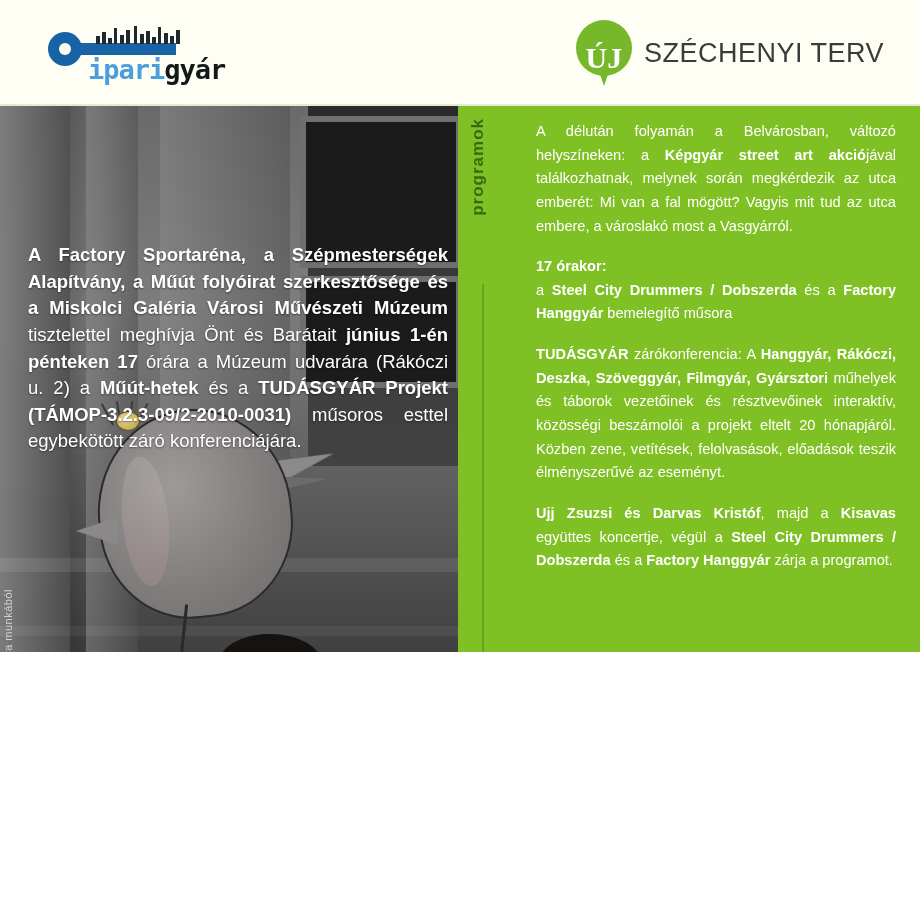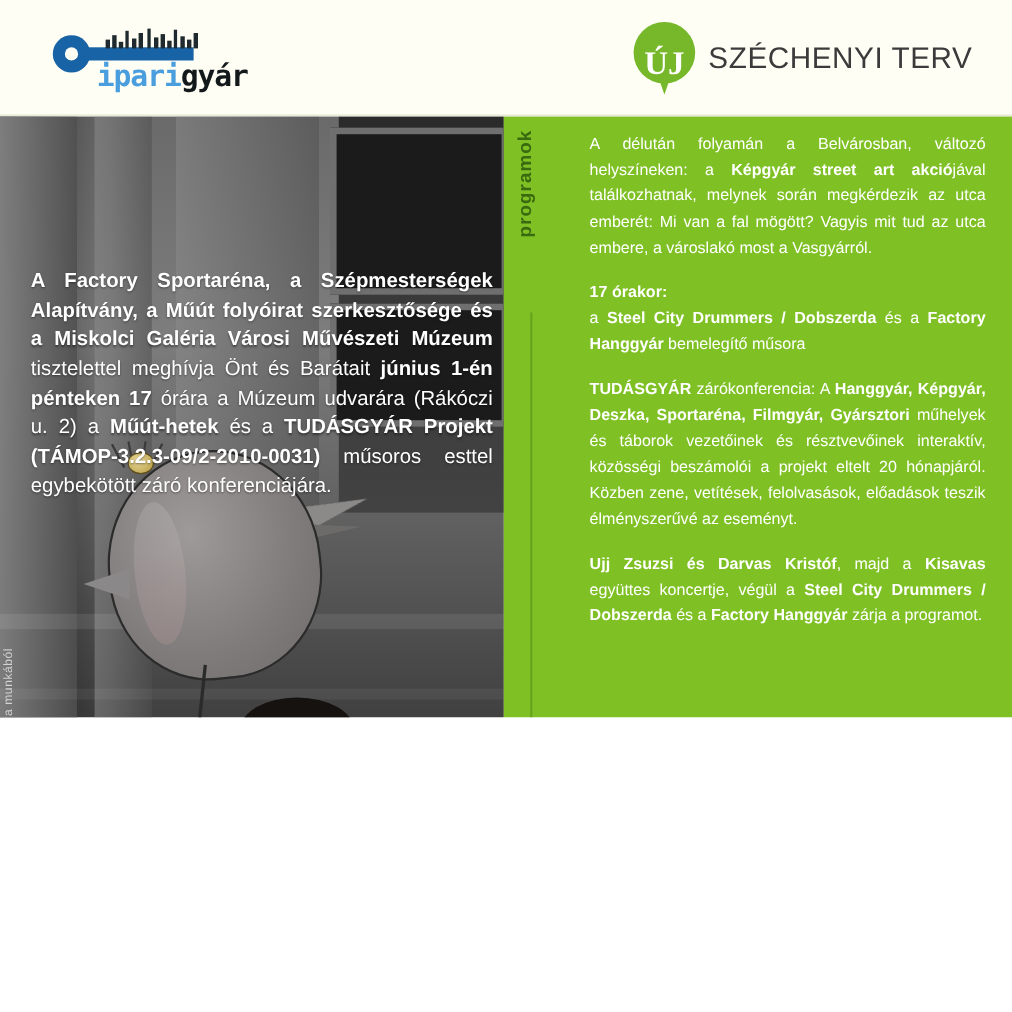--- a/index.html
+++ b/index.html
@@ -214,21 +214,21 @@
 
       <p>
         <span>A délután folyamán a Belvárosban, változó helyszíneken: a </span><b>Képgyár street art akció</b><span>jával találkozhatnak, melynek során megkérdezik az utca emberét: Mi van a fal mögött? Vagyis mit tud az utca embere, a városlakó most a Vasgyárról.</span>
       </p>
 
       <p>
         <b class="hdr">17 órakor:</b><span>a </span><b>Steel City Drummers / Dobszerda</b><span> és a </span><b>Factory Hanggyár</b><span> bemelegítő műsora</span>
       </p>
 
       <p>
-        <b>TUDÁSGYÁR</b><span> zárókonferencia: A </span><b>Hanggyár, Képgyár, Deszka, Sportaréna, Filmgyár, Gyársztori</b><span> műhelyek és táborok vezetőinek és résztvevőinek interaktív, közösségi beszámolói a projekt eltelt 20 hónapjáról. Közben zene, vetítések, felolvasások, előadások teszik élményszerűvé az eseményt.</span>
+        <b>TUDÁSGYÁR</b><span> zárókonferencia: A </span><b>Hanggyár, Rákóczi, Deszka, Szöveggyár, Filmgyár, Gyársztori</b><span> műhelyek és táborok vezetőinek és résztvevőinek interaktív, közösségi beszámolói a projekt eltelt 20 hónapjáról. Közben zene, vetítések, felolvasások, előadások teszik élményszerűvé az eseményt.</span>
       </p>
 
 
       <p>
         <b>Ujj Zsuzsi és Darvas Kristóf</b><span>, majd a </span><b>Kisavas</b><span> együttes koncertje, végül a </span><b>Steel City Drummers / Dobszerda</b><span> és a </span><b>Factory Hanggyár</b><span> zárja a programot.</span>
       </p>
 
     </div>
   </div>
 

